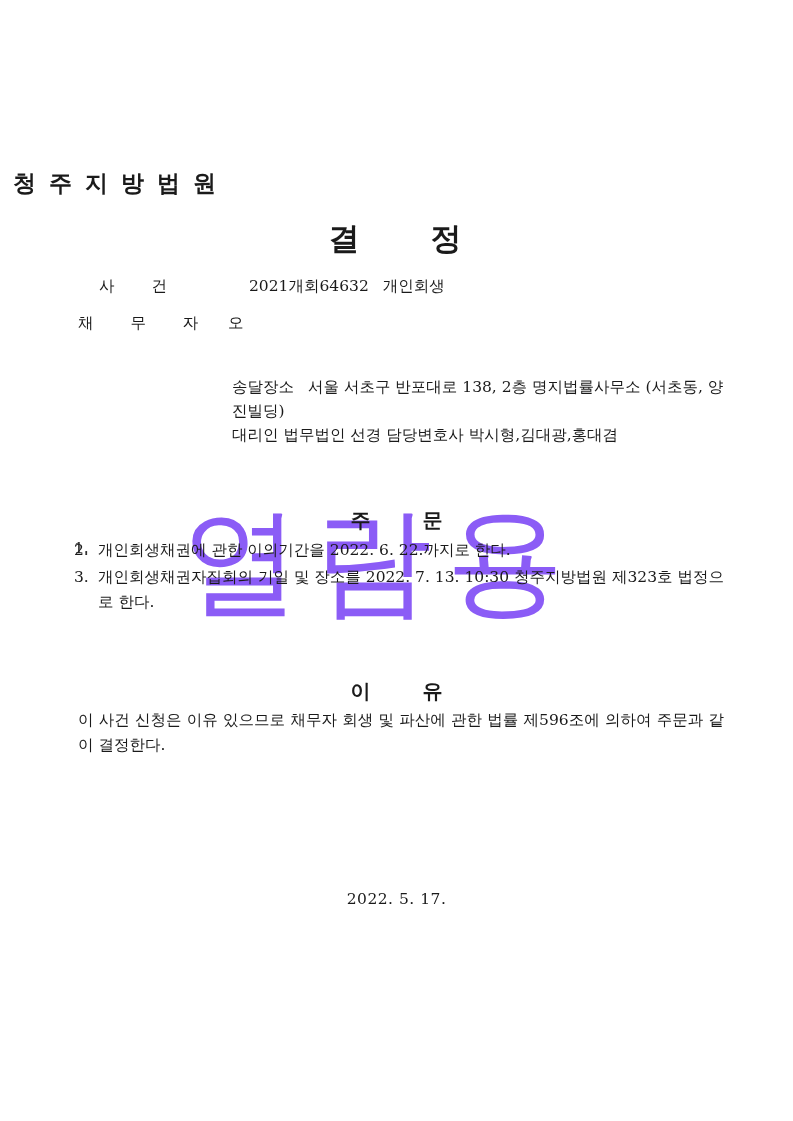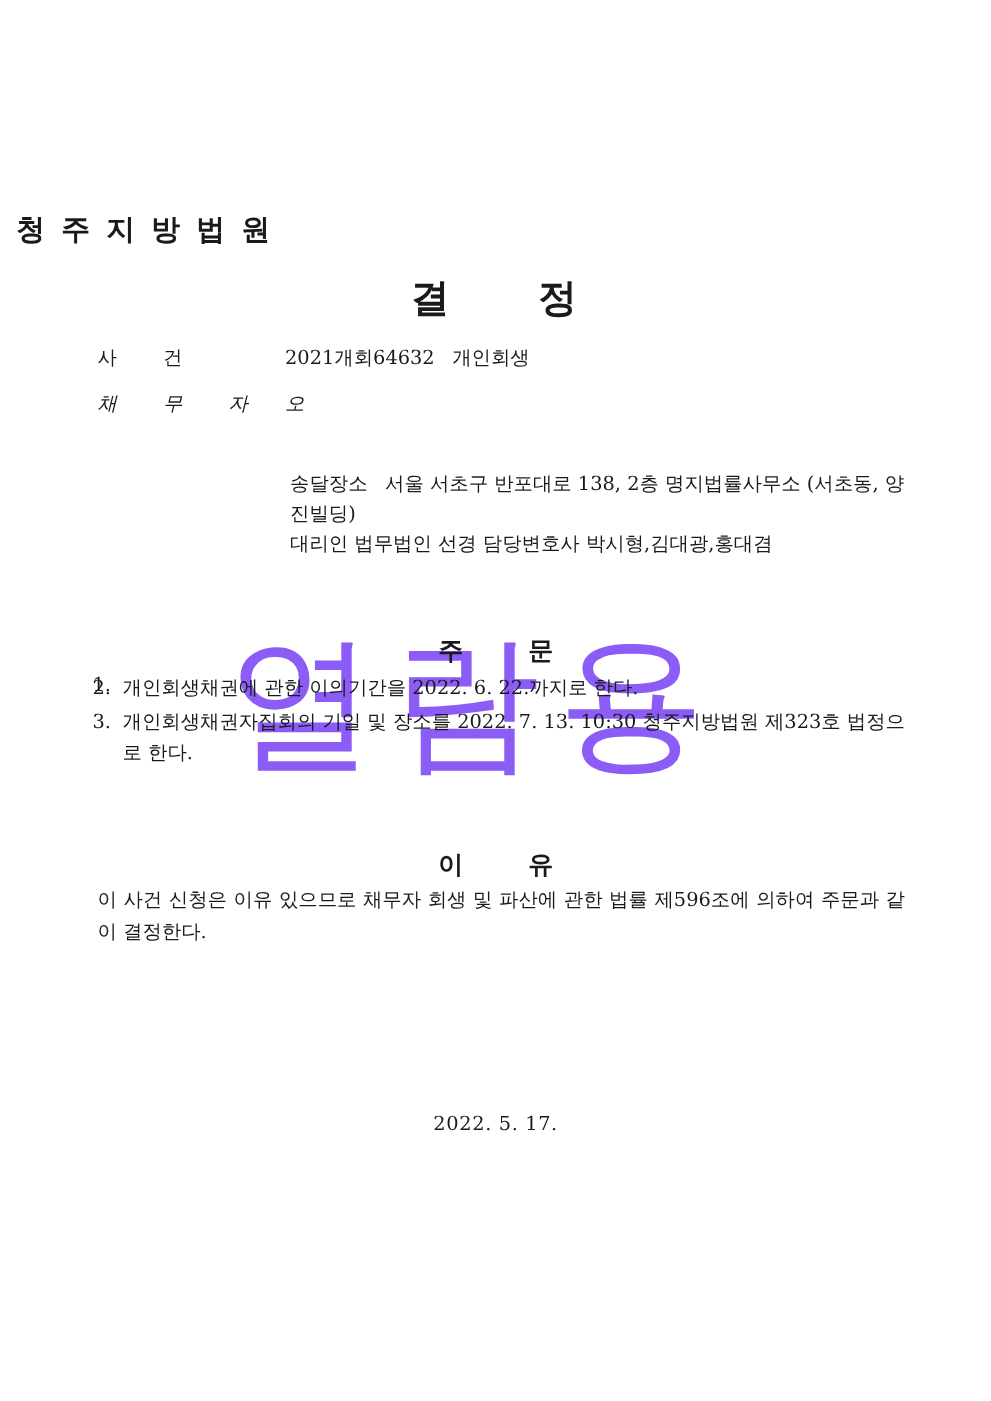--- a/index.html
+++ b/index.html
@@ -77,22 +77,22 @@
     white-space: nowrap;
   }
   .field-label {
     display: inline-block;
     width: 150px;
     letter-spacing: 16px;
   }
   .field-value {
     display: inline-block;
   }
-  .row-case { top: 276px; }
-  .row-debtor { top: 313px; font-style: italic; }
+  .row-case { top: 276px; margin-left: 21px; }
+  .row-debtor { top: 313px; }
 
   .case-no { letter-spacing: 0px; }
   .case-gap { display: inline-block; width: 14px; }
 
   .address-block {
     position: absolute;
     left: 232px;
     top: 375px;
     width: 495px;
     font-size: 15.5px;

